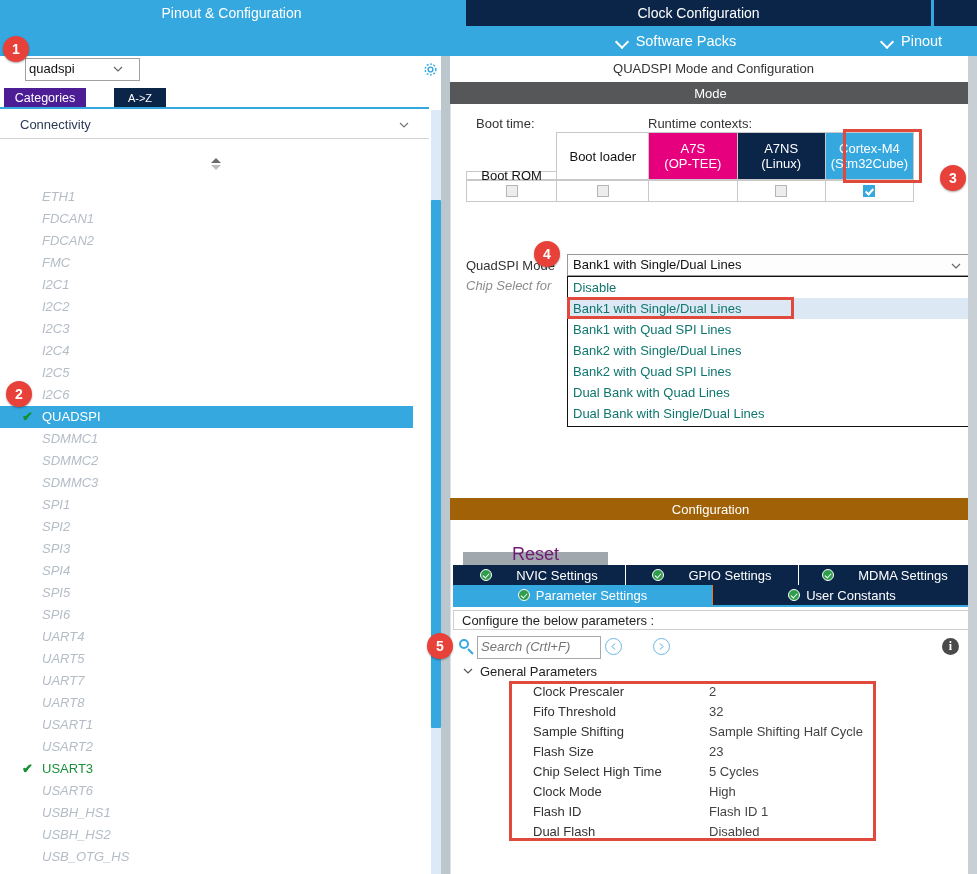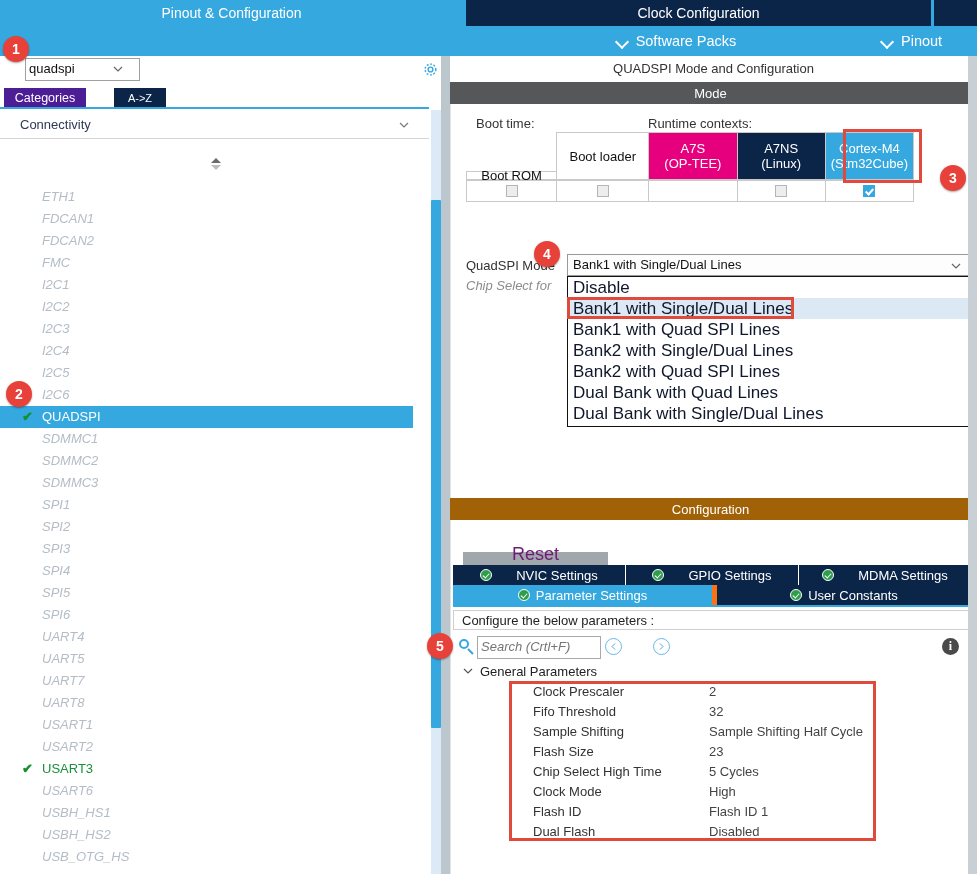--- a/index.html
+++ b/index.html
@@ -115,41 +115,41 @@
   .qmodelabel{position:absolute;left:16px;top:202px;font-size:13px;color:#333;}
   .csfor{position:absolute;left:16px;top:222px;font-size:13px;color:#8c8c8c;font-style:italic;}
 
   .combo{position:absolute;left:117px;top:198px;width:404px;height:22px;border:1px solid #999;
     background:#fdfdfd;box-sizing:border-box;}
   .combo .val{position:absolute;left:5px;top:2px;font-size:13px;color:#111;}
   .combo .cc{position:absolute;right:8px;top:5px;width:12px;height:12px;color:#666;}
 
   .droplist{position:absolute;left:117px;top:220px;width:404px;height:151px;background:#ffffff;
     border:1px solid #111;box-sizing:border-box;}
-  .dopt{height:21px;line-height:21px;padding-left:5px;font-size:17px;color:#0f172a;}
+  .dopt{height:21px;line-height:21px;padding-left:5px;font-size:13px;color:#0f766e;}
   .dopt.hl{background:#dce8f4;}
   .redbox4{position:absolute;left:117px;top:241px;width:227px;height:22px;border:3px solid #e04a3c;box-sizing:border-box;}
 
   
   .cfgbar{position:absolute;left:0;top:442px;width:521px;height:22px;background:#a16207;color:#fff;
     display:flex;align-items:center;justify-content:center;font-size:13px;}
   .cfgbody{position:absolute;left:0;top:464px;width:521px;height:354px;background:#ffffff;
     border-left:1px solid #e3e3e3;box-sizing:border-box;}
   .resetbtn{position:absolute;left:13px;top:496px;width:145px;height:26px;background:#a0a7ad;
     color:#701a75;display:flex;align-items:center;justify-content:center;font-size:18px;border:none;
     font-family:"Liberation Sans",sans-serif;}
 
   .tabrow1{position:absolute;left:3px;top:509px;width:518px;height:20px;display:flex;}
   .tabrow1 .t{flex:1;background:#0b2549;color:#ffffff;display:flex;align-items:center;justify-content:center;
     gap:24px;font-size:13px;border-right:1px solid #ffffff;box-sizing:border-box;}
   .tabrow1 .t:last-child{border-right:none;}
   .tabrow2{position:absolute;left:3px;top:529px;width:518px;height:20px;display:flex;}
   .tabrow2 .t{display:flex;align-items:center;justify-content:center;gap:6px;font-size:13px;box-sizing:border-box;}
   .tabrow2 .t.active{width:259px;background:#35a8e0;color:#ffffff;}
-  .tabrow2 .t.inactive{width:259px;background:#0b2549;color:#ffffff;border-left:5px solid #f97316;}
+  .tabrow2 .t.inactive{width:259px;background:#0b2549;color:#ffffff;border-left:1px solid #f97316;}
   .tabline{position:absolute;left:3px;top:549px;width:518px;height:2px;background:#35a8e0;}
 
   .gchk{width:12px;height:12px;border-radius:50%;background:#2e9e4c;position:relative;display:inline-block;
     border:1px solid #ffffff;box-sizing:border-box;}
   .gchk::after{content:"";position:absolute;left:3px;top:2px;width:3px;height:5px;
     border-right:1.5px solid #fff;border-bottom:1.5px solid #fff;transform:rotate(42deg);}
 
   .cfgnote{position:absolute;left:3px;top:554px;width:518px;height:20px;border:1px solid #cfcfcf;
     box-sizing:border-box;background:#fff;display:flex;align-items:center;padding-left:8px;font-size:13px;color:#222;}
 

